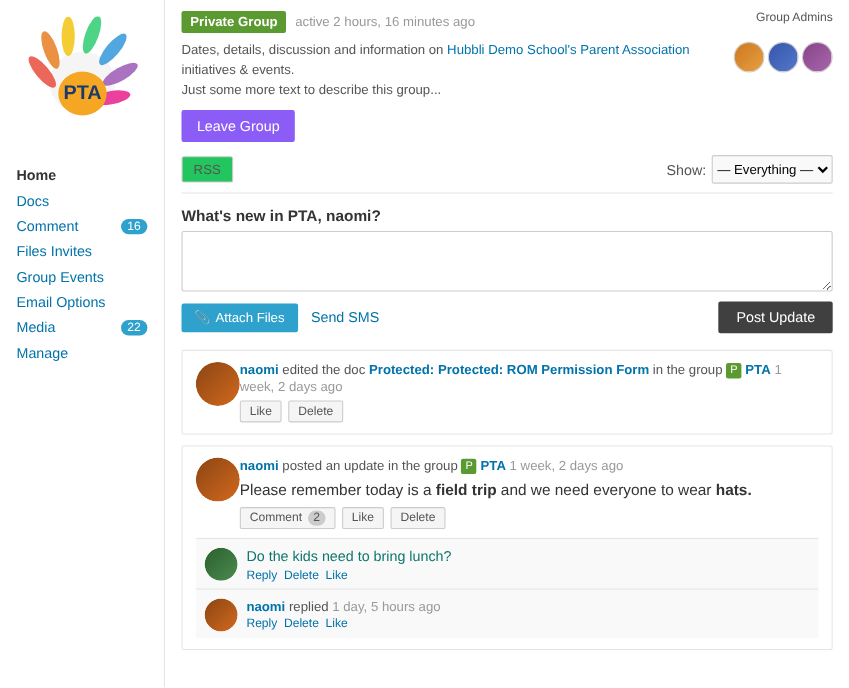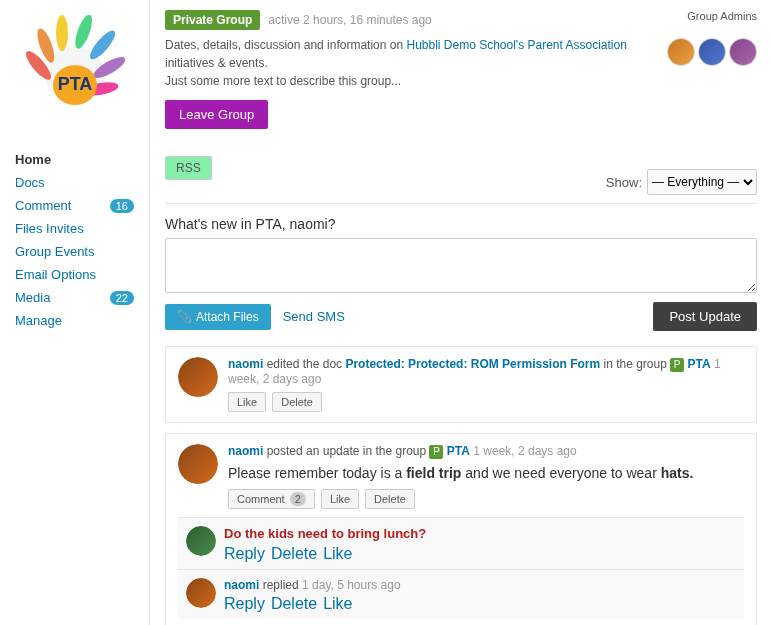--- a/index.html
+++ b/index.html
@@ -28,62 +28,62 @@
     .active-time { color: #999; font-size: 12px; }
     .group-desc { color: #555; font-size: 12px; line-height: 1.5; }
     .group-desc a { color: #0073aa; text-decoration: none; }
     .group-admins { text-align: right; min-width: 80px; }
     .group-admins-label { font-size: 11px; color: #555; margin-bottom: 16px; }
     .admin-avatars { display: flex; gap: 3px; justify-content: flex-end; }
     .admin-avatar { width: 28px; height: 28px; border-radius: 50%; overflow: hidden; border: 1px solid #ccc; }
     .admin-avatar-img { width: 100%; height: 100%; background: #ccc; }
     
     
-    .leave-btn { background: #a21caf; color: #fff; border: none; padding: 7px 14px; font-size: 13px; cursor: pointer; border-radius: 2px; margin-bottom: 12px; }
+    .leave-btn { background: #8b5cf6; color: #fff; border: none; padding: 7px 14px; font-size: 13px; cursor: pointer; border-radius: 2px; margin-bottom: 12px; }
     
     
     .toolbar { display: flex; align-items: center; justify-content: space-between; margin-bottom: 12px; border-bottom: 1px solid #e5e5e5; padding-bottom: 8px; }
-    .rss-btn { border: 1px solid #ccc; background: #86efac; padding: 4px 10px; font-size: 12px; cursor: pointer; color: #555; border-radius: 2px; }
-    .show-filter { display: flex; align-items: center; gap: 5px; font-size: 13px; color: #555; margin-top: 28px; }
+    .rss-btn { border: 1px solid #ccc; background: #22c55e; padding: 4px 10px; font-size: 12px; cursor: pointer; color: #555; border-radius: 2px; }
+    .show-filter { display: flex; align-items: center; gap: 5px; font-size: 13px; color: #555; }
     .show-filter select { border: 1px solid #ccc; padding: 4px 0; font-size: 12px; border-radius: 2px; background: #f9f9f9; }
     
     
     .post-area { margin-bottom: 15px; }
-    .post-label { font-size: 14px; font-weight: normal; color: #333; margin-bottom: 6px; }
+    .post-label { font-size: 14px; font-weight: bold; color: #333; margin-bottom: 6px; }
     .post-textarea { width: 100%; height: 55px; border: 1px solid #ccc; padding: 6px; font-size: 13px; resize: vertical; border-radius: 2px; }
     .post-actions { display: flex; align-items: center; justify-content: space-between; margin-top: 6px; }
     .attach-btn { background: #2ea2cc; color: #fff; border: none; padding: 6px 12px; font-size: 12px; cursor: pointer; border-radius: 2px; display: flex; align-items: center; gap: 4px; }
     .send-sms { color: #555; font-size: 13px; }
     .post-btn { background: #404040; color: #fff; border: none; padding: 7px 16px; font-size: 13px; cursor: pointer; border-radius: 2px; }
     
     
     .activity { margin-top: 10px; }
     .activity-item { border: 1px solid #e5e5e5; border-radius: 2px; padding: 10px 12px; margin-bottom: 10px; }
-    .activity-row { display: flex; gap: 10px; }
+    .activity-row { display: flex; gap: 0; }
     .activity-avatar { width: 40px; height: 40px; border-radius: 50%; overflow: hidden; flex-shrink: 0; }
     .activity-content { flex: 1; }
     .activity-meta { font-size: 12px; color: #555; margin-bottom: 6px; }
     .activity-meta a { color: #0073aa; text-decoration: none; font-weight: bold; }
     .activity-meta .time { color: #999; }
     .activity-text { font-size: 14px; color: #333; margin: 6px 0 8px 0; font-weight: normal; }
     .activity-btns { display: flex; gap: 6px; align-items: center; }
     .activity-btns button { border: 1px solid #ccc; background: #f5f5f5; padding: 3px 8px; font-size: 11px; cursor: pointer; border-radius: 2px; color: #555; }
     .comment-count { background: #ccc; color: #555; border-radius: 10px; padding: 1px 5px; font-size: 11px; margin-left: 2px; }
     
     
     .replies { margin-top: 8px; }
     .reply-item { display: flex; gap: 8px; padding: 8px 8px 6px 8px; background: #f9f9f9; border-top: 1px solid #e5e5e5; }
     .reply-avatar { width: 30px; height: 30px; border-radius: 50%; overflow: hidden; flex-shrink: 0; }
     .reply-content { flex: 1; }
     .reply-meta { font-size: 12px; color: #555; margin-bottom: 3px; }
     .reply-meta a { color: #0073aa; text-decoration: none; font-weight: bold; }
     .reply-meta .time { color: #999; }
-    .reply-text { font-size: 13px; color: #b91c1c; margin-bottom: 4px; font-weight: bold; }
+    .reply-text { font-size: 13px; color: #0f766e; margin-bottom: 4px; }
     .reply-btns { display: flex; gap: 6px; }
-    .reply-btns a { color: #0073aa; font-size: 16px; text-decoration: none; cursor: pointer; }
+    .reply-btns a { color: #0073aa; font-size: 11px; text-decoration: none; cursor: pointer; }
     
     
     .avatar-naomi { background: linear-gradient(135deg, #8B4513, #D2691E); }
     .avatar-jono { background: linear-gradient(135deg, #2c5f2e, #4a8c4e); }
     .avatar-naomi2 { background: linear-gradient(135deg, #8B4513, #D2691E); }
     .avatar-admin1 { background: linear-gradient(135deg, #cc7722, #e8a040); }
     .avatar-admin2 { background: linear-gradient(135deg, #3355aa, #5577cc); }
     .avatar-admin3 { background: linear-gradient(135deg, #884488, #aa66aa); }
   </style>
 </head>

